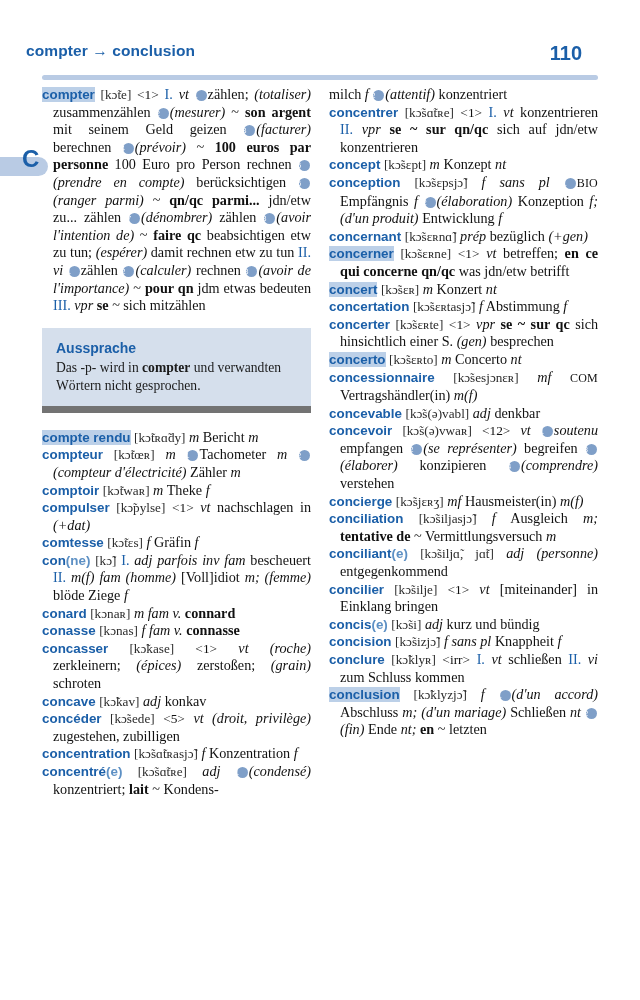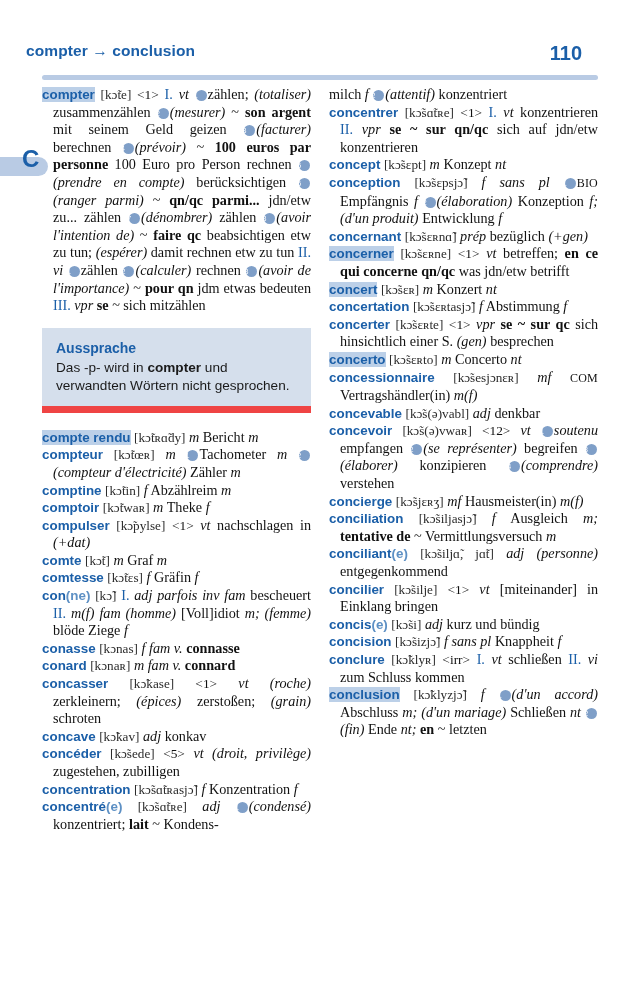--- a/index.html
+++ b/index.html
@@ -139,31 +139,31 @@
     font-style: normal;
     font-weight: normal;
     margin: 0 1px;
   }
 
   
   .infobox {
     background: #d5dfec;
     margin: 13px 0 16px 0;
     padding: 12px 14px 10px 14px;
-    border-bottom: 7px solid #ef4444;
+    border-bottom: 7px solid #737373;
   }
   .infobox-title {
     font-family: "Liberation Sans", sans-serif;
     font-weight: bold;
     font-size: 14px;
     color: #1b5fa8;
     margin-bottom: 3px;
   }
   .infobox-body {
-    font-family: Liberation Sans, sans-serif;
+    font-family: Liberation Serif, serif;
     font-size: 13.6px;
     line-height: 18.5px;
     color: #1a1a1a;
   }
   .infobox-body b { font-weight: bold; }
 </style>
 </head>
 <body>
 
 <div class="page-header">
@@ -177,28 +177,26 @@
 
 <div class="columns">
   <div class="col" id="col-left">
       <p class="entry"><span class="hw hl">compter</span> <span class="ph">[kɔ̃te]</span> <span class="conj">&lt;1&gt;</span> <span class="rom bold">I.</span> <span class="it">vt</span> <span class="num">1</span>zählen; <span class="it">(totaliser)</span> zusammenzählen <span class="num">2</span><span class="it">(mesurer)</span> ~ <span class="bold">son argent</span> mit seinem Geld geizen <span class="num">3</span><span class="it">(facturer)</span> berechnen <span class="num">4</span><span class="it">(prévoir)</span> ~ <span class="bold">100 euros par personne</span> 100 Euro pro Person rechnen <span class="num">5</span><span class="it">(prendre en compte)</span> berücksichtigen <span class="num">6</span><span class="it">(ranger parmi)</span> ~ <span class="bold">qn/qc parmi...</span> jdn/etw zu... zählen <span class="num">7</span><span class="it">(dénombrer)</span> zählen <span class="num">8</span><span class="it">(avoir l'intention de)</span> ~ <span class="bold">faire qc</span> beabsichtigen etw zu tun; <span class="it">(espérer)</span> damit rechnen etw zu tun <span class="rom bold">II.</span> <span class="it">vi</span> <span class="num">1</span>zählen <span class="num">2</span><span class="it">(calculer)</span> rechnen <span class="num">3</span><span class="it">(avoir de l'importance)</span> ~ <span class="bold">pour qn</span> jdm etwas bedeuten <span class="rom bold">III.</span> <span class="it">vpr</span> <span class="bold">se</span> ~ sich mitzählen</p>
       <div class="infobox">
         <div class="infobox-title">Aussprache</div>
         <div class="infobox-body">Das -p- wird in <b>compter</b> und verwandten Wörtern nicht gesprochen.</div>
       </div>
       <p class="entry"><span class="hw hl">compte rendu</span> <span class="ph">[kɔ̃tʀɑ̃dy]</span> <span class="it">m</span> Bericht <span class="it">m</span></p>
       <p class="entry"><span class="hw">compteur</span> <span class="ph">[kɔ̃tœʀ]</span> <span class="it">m</span> <span class="num">1</span>Tachometer <span class="it">m</span> <span class="num">2</span><span class="it">(compteur d'électricité)</span> Zähler <span class="it">m</span></p>
-      <p class="entry"><span class="hw">comptine</span> <span class="ph">[kɔ̃tin]</span> <span class="it">f</span> Abzählreim <span class="it">m</span></p>
       <p class="entry"><span class="hw">comptoir</span> <span class="ph">[kɔ̃twaʀ]</span> <span class="it">m</span> Theke <span class="it">f</span></p>
       <p class="entry"><span class="hw">compulser</span> <span class="ph">[kɔ̃pylse]</span> <span class="conj">&lt;1&gt;</span> <span class="it">vt</span> nachschlagen in <span class="it">(+dat)</span></p>
-      <p class="entry"><span class="hw">comte</span> <span class="ph">[kɔ̃t]</span> <span class="it">m</span> Graf <span class="it">m</span></p>
       <p class="entry"><span class="hw">comtesse</span> <span class="ph">[kɔ̃tɛs]</span> <span class="it">f</span> Gräfin <span class="it">f</span></p>
       <p class="entry"><span class="hw">con<span class="opt">(ne)</span></span> <span class="ph">[kɔ̃]</span> <span class="rom bold">I.</span> <span class="it">adj parfois inv fam</span> bescheuert <span class="rom bold">II.</span> <span class="it">m(f) fam (homme)</span> [Voll]idiot <span class="it">m; (femme)</span> blöde Ziege <span class="it">f</span></p>
+      <p class="entry"><span class="hw">conard</span> <span class="ph">[kɔnaʀ]</span> <span class="it">m fam v.</span> <span class="bold">connard</span></p>
       <p class="entry"><span class="hw">conasse</span> <span class="ph">[kɔnas]</span> <span class="it">f fam v.</span> <span class="bold">connasse</span></p>
-      <p class="entry"><span class="hw">conard</span> <span class="ph">[kɔnaʀ]</span> <span class="it">m fam v.</span> <span class="bold">connard</span></p>
       <p class="entry"><span class="hw">concasser</span> <span class="ph">[kɔ̃kase]</span> <span class="conj">&lt;1&gt;</span> <span class="it">vt (roche)</span> zerkleinern; <span class="it">(épices)</span> zerstoßen; <span class="it">(grain)</span> schroten</p>
       <p class="entry"><span class="hw">concave</span> <span class="ph">[kɔ̃kav]</span> <span class="it">adj</span> konkav</p>
       <p class="entry"><span class="hw">concéder</span> <span class="ph">[kɔ̃sede]</span> <span class="conj">&lt;5&gt;</span> <span class="it">vt (droit, privilège)</span> zugestehen, zubilligen</p>
       <p class="entry"><span class="hw">concentration</span> <span class="ph">[kɔ̃sɑ̃tʀasjɔ̃]</span> <span class="it">f</span> Konzentration <span class="it">f</span></p>
       <p class="entry"><span class="hw">concentré<span class="opt">(e)</span></span> <span class="ph">[kɔ̃sɑ̃tʀe]</span> <span class="it">adj</span> <span class="num">1</span><span class="it">(condensé)</span> konzentriert; <span class="bold">lait</span> ~ Kondens-</p>
     </div>
   <div class="col" id="col-right">
       <p class="entry cont">milch <span class="it">f</span> <span class="num">2</span><span class="it">(attentif)</span> konzentriert</p>
       <p class="entry"><span class="hw">concentrer</span> <span class="ph">[kɔ̃sɑ̃tʀe]</span> <span class="conj">&lt;1&gt;</span> <span class="rom bold">I.</span> <span class="it">vt</span> konzentrieren <span class="rom bold">II.</span> <span class="it">vpr</span> <span class="bold">se ~ sur qn/qc</span> sich auf jdn/etw konzentrieren</p>
       <p class="entry"><span class="hw">concept</span> <span class="ph">[kɔ̃sɛpt]</span> <span class="it">m</span> Konzept <span class="it">nt</span></p>

